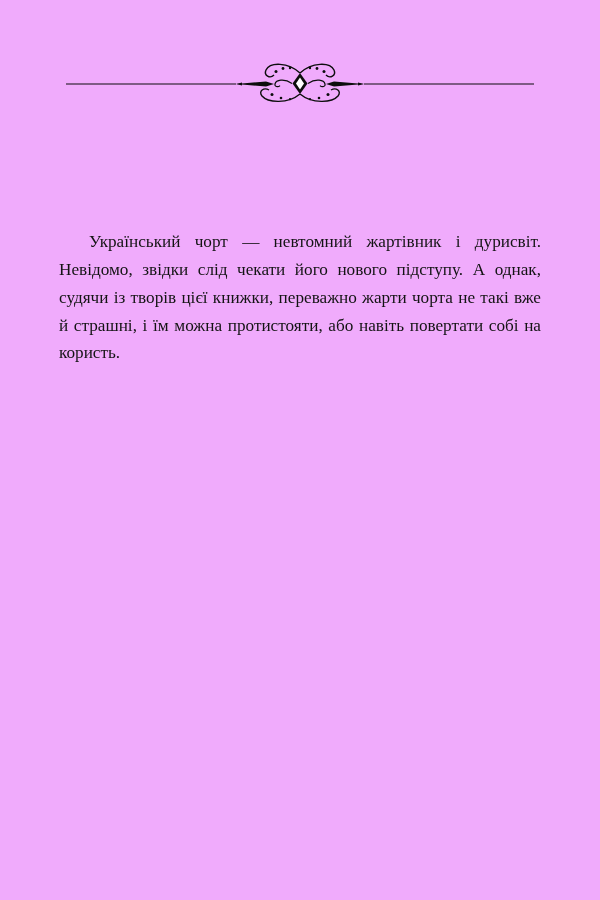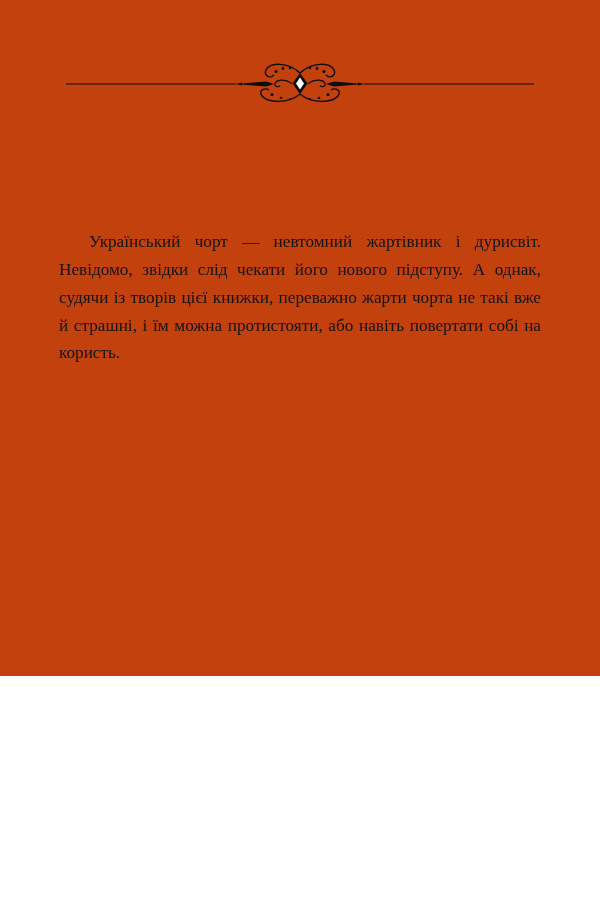--- a/index.html
+++ b/index.html
@@ -11,23 +11,23 @@
     width: 600px;
     height: 900px;
     font-family: "Liberation Serif", serif;
     color: #1a1a1a;
     position: relative;
     overflow: hidden;
   }
 
   .page {
     width: 600px;
-    height: 676px;
+    height: 900px;
     position: relative;
-    background: #c2410c;
+    background: #f0abfc;
   }
 
   
   .ornament-wrap {
     position: absolute;
     top: 52px;
     left: 0;
     width: 600px;
     height: 56px;
     display: flex;

